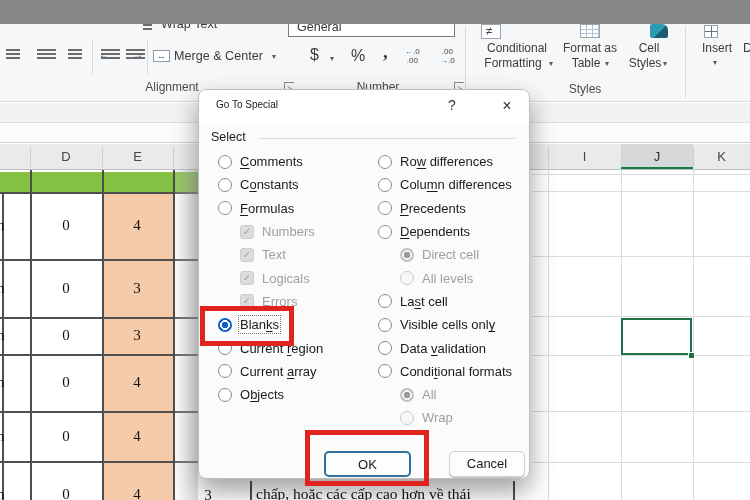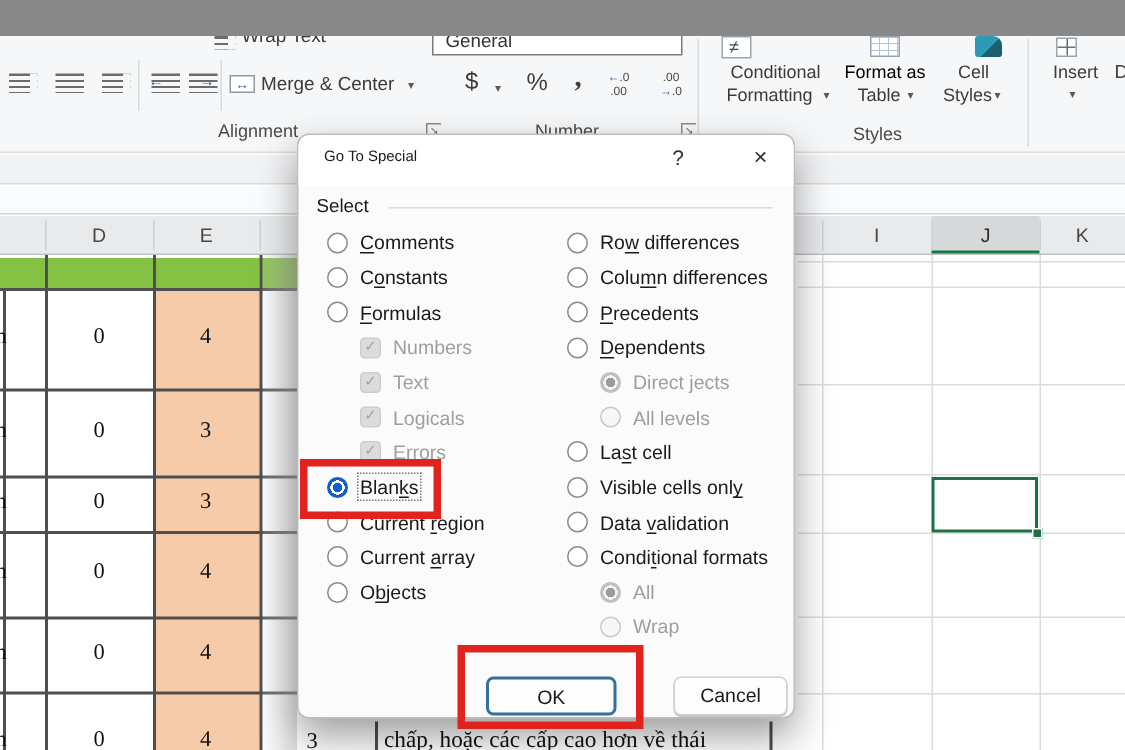--- a/index.html
+++ b/index.html
@@ -132,21 +132,21 @@
     <div class="vsep" style="left:465px;top:2px;height:72px;"></div>
     <div class="styles-ico" style="left:481px;top:0;width:20px;height:15px;">
       <span class="abs" style="left:4px;top:-1px;font-size:12px;color:#444;">≠</span>
     </div>
     <span class="rlabel" style="left:517px;top:17px;color:#3b3b3b;">Conditional</span>
     <span class="rlabel" style="left:513px;top:32px;color:#3b3b3b;">Formatting</span>
     <span class="abs chev" style="left:549px;top:35px;">▾</span>
     <div class="styles-ico" style="left:580px;top:0;width:20px;height:14px;background:
          repeating-linear-gradient(to right,transparent 0 5px,#a9c4dc 5px 6px),
          repeating-linear-gradient(transparent 0 3.5px,#a9c4dc 3.5px 4.5px),#fff;"></div>
-    <span class="rlabel" style="left:590px;top:17px;color:#000000;">Format as</span>
+    <span class="rlabel" style="left:590px;top:17px;color:#404040;">Format as</span>
     <span class="rlabel" style="left:586px;top:32px;color:#3b3b3b;">Table</span>
     <span class="abs chev" style="left:605px;top:35px;">▾</span>
     <div class="styles-ico" style="left:650px;top:0;width:18px;height:14px;border:none;border-radius:2px 6px 2px 2px;background:linear-gradient(135deg,#2e9bb5 0 55%,#1b5f70 55%);"></div>
     <span class="rlabel" style="left:649px;top:17px;color:#3b3b3b;">Cell</span>
     <span class="rlabel" style="left:645px;top:32px;color:#3b3b3b;">Styles</span>
     <span class="abs chev" style="left:663px;top:35px;">▾</span>
     <span class="rlabel" style="left:585px;top:58px;">Styles</span>
 
     <div class="vsep" style="left:685px;top:2px;height:72px;"></div>
     <div class="styles-ico" style="left:704px;top:1px;width:14px;height:13px;background:
@@ -300,21 +300,21 @@
         <div class="opt">
           <span class="rb off"></span>
           <span class="lbl"><span class="uk">P</span>recedents</span>
         </div>
         <div class="opt">
           <span class="rb off"></span>
           <span class="lbl"><span class="uk">D</span>ependents</span>
         </div>
         <div class="opt ind">
           <span class="rb dis-on"></span>
-          <span class="lbl dis">Direct jects</span>
+          <span class="lbl dis">Direct cell</span>
         </div>
         <div class="opt ind">
           <span class="rb dis-off"></span>
           <span class="lbl dis">All levels</span>
         </div>
         <div class="opt">
           <span class="rb off"></span>
           <span class="lbl">La<span class="uk">s</span>t cell</span>
         </div>
         <div class="opt">

